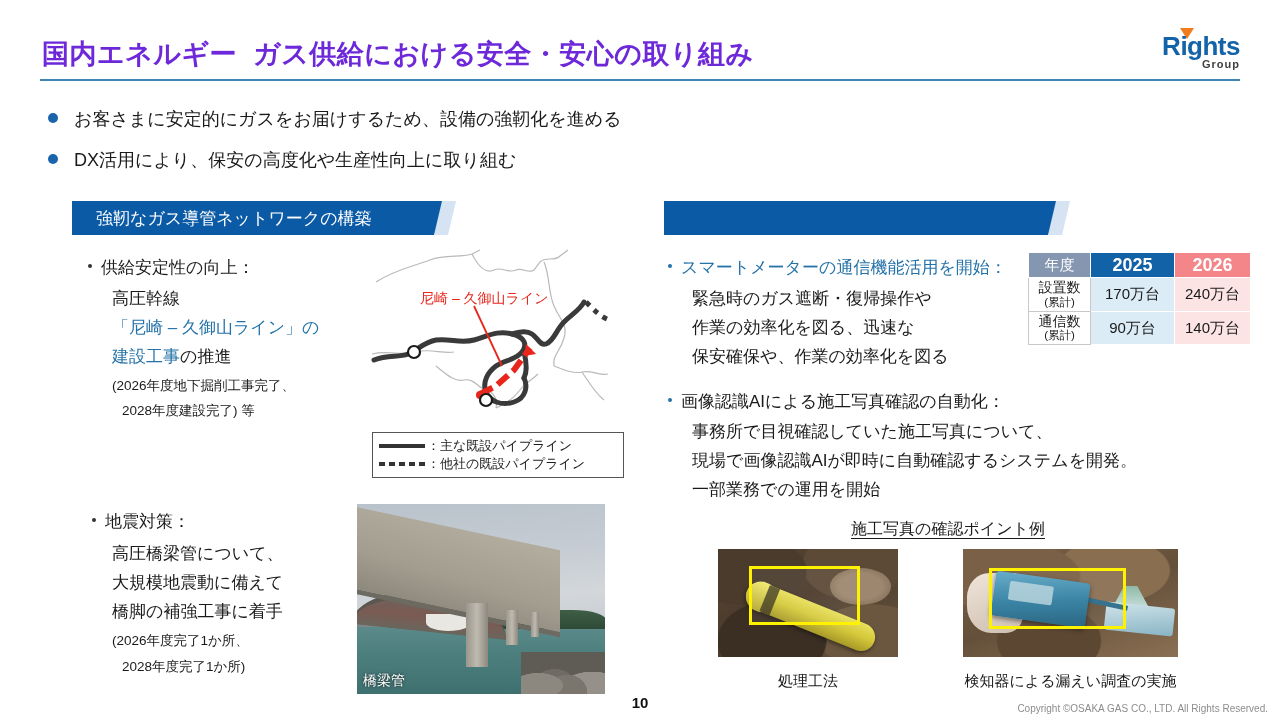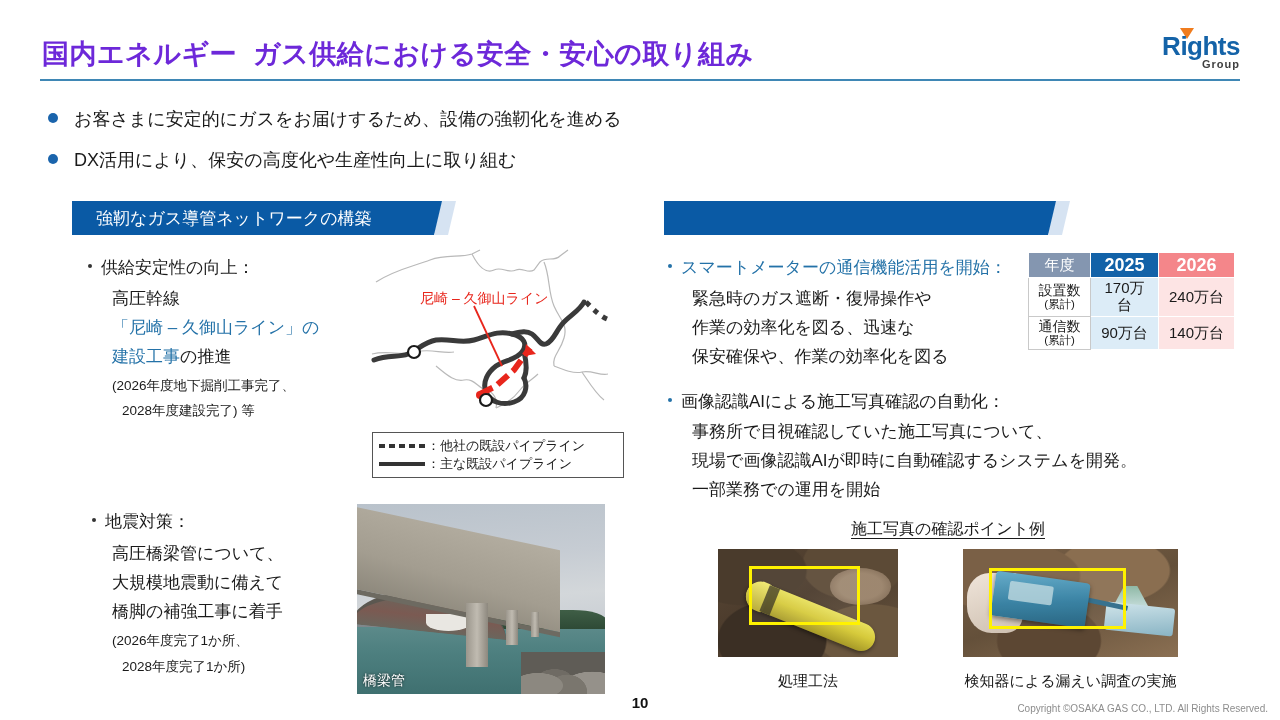--- a/index.html
+++ b/index.html
@@ -348,21 +348,21 @@
     border-collapse: collapse;
     font-size: 15px;
   }
   #sm-table th, #sm-table td {
     border: 1px solid #ffffff;
     text-align: center;
     padding: 2px 6px;
     line-height: 1.12;
   }
   #sm-table th.y-head { background: #8496b0; color: #ffffff; font-weight: normal; width: 62px; }
-  #sm-table th.c2025  { background: #1262a8; color: #ffffff; font-weight: bold; width: 68px; font-size: 18px; }
+  #sm-table th.c2025  { background: #1262a8; color: #ffffff; font-weight: bold; width: 84px; font-size: 18px; }
   #sm-table th.c2026  { background: #f4868a; color: #ffffff; font-weight: bold; width: 76px; font-size: 18px; }
   #sm-table td.rowhdr { background: #ffffff; color: #1a1a1a; font-size: 14px; border-color:#c9c9c9; }
   #sm-table td.rowhdr .sub { font-size: 11.5px; display: block; }
   #sm-table td.v2025 { background: #dcecf7; color: #1a1a1a; }
   #sm-table td.v2026 { background: #fde4e4; color: #1a1a1a; }
 
   
   #page-number {
     position: absolute; left: 0; top: 694px; width: 1280px;
     text-align: center; font-size: 15px; font-weight: bold; color: #111;
@@ -446,26 +446,26 @@
 
     <circle cx="46" cy="104" r="6" fill="#ffffff" stroke="#1a1a1a" stroke-width="2.2"></circle>
     <circle cx="118" cy="152" r="6" fill="#ffffff" stroke="#1a1a1a" stroke-width="2.2"></circle>
 
     <line x1="106" y1="58" x2="134" y2="118" stroke="#e8261c" stroke-width="1.8"></line>
   </svg>
   <div id="map-label">尼崎 – 久御山ライン</div>
 
   <div id="map-legend">
     <div class="legend-row">
+      <span class="legend-solid"></span>
+      <span>：主な既設パイプライン</span>
+    </div>
+    <div class="legend-row">
       <span class="legend-dashed"></span>
       <span>：他社の既設パイプライン</span>
-    </div>
-    <div class="legend-row">
-      <span class="legend-solid"></span>
-      <span>：主な既設パイプライン</span>
     </div>
   </div>
 </div>
 
 <div class="photo" id="photo-bridge">
   <div class="bridge-sky"></div>
   <div class="bridge-water"></div>
   <div class="bridge-town"></div>
   <div class="bridge-trees"></div>
   <div class="bridge-arch"></div>

